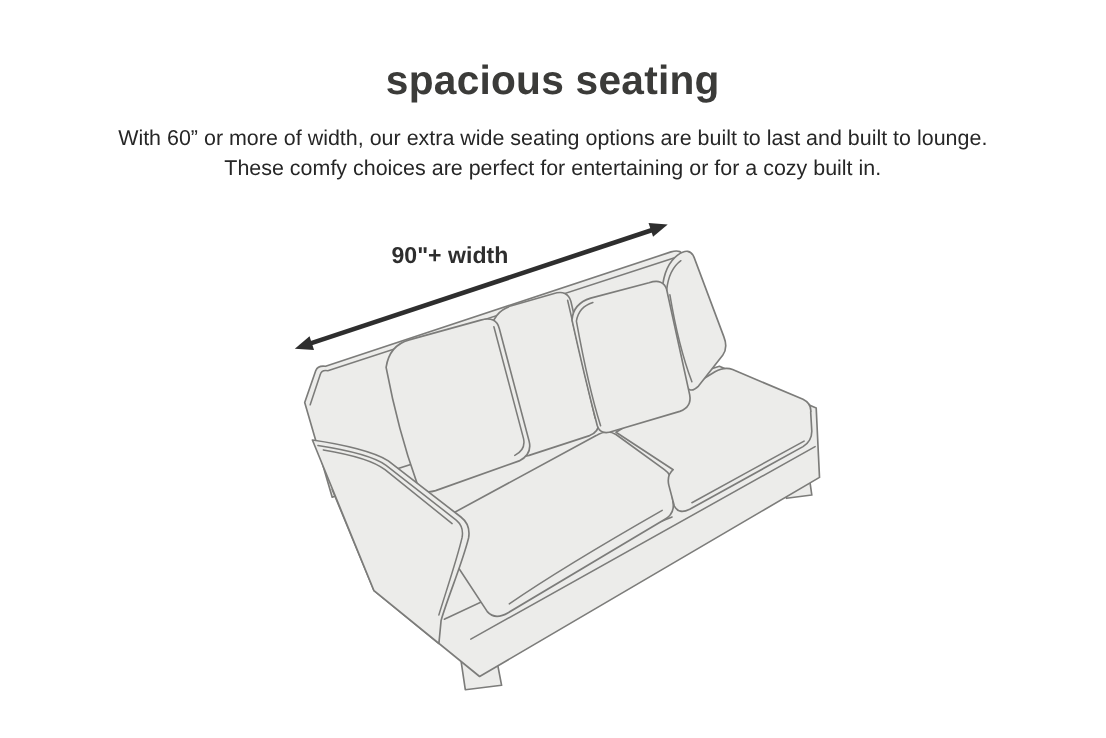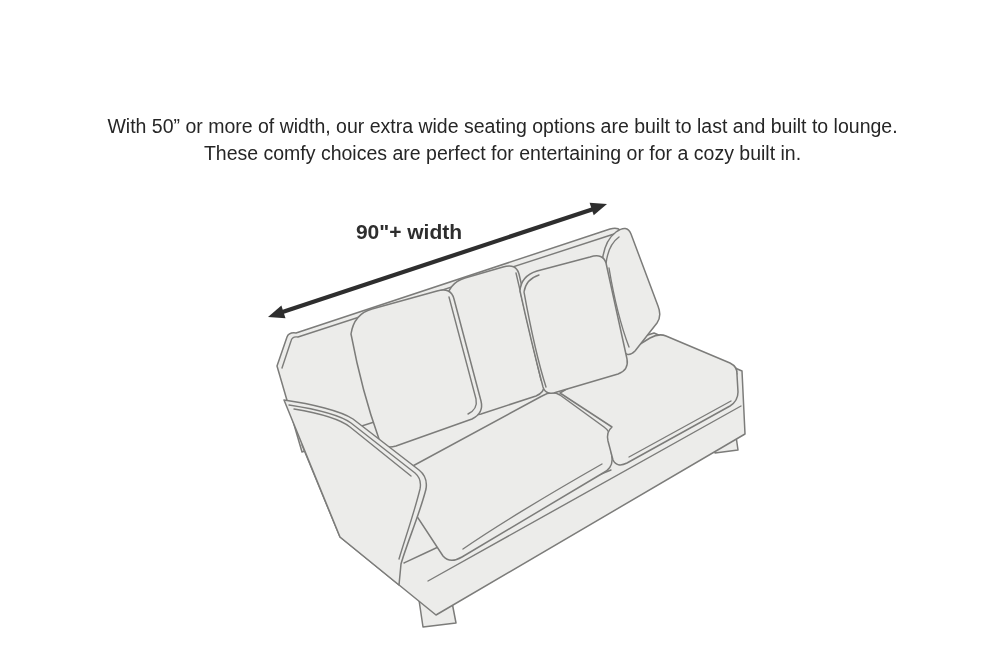--- a/index.html
+++ b/index.html
@@ -72,23 +72,24 @@
     font-size:21px;
     font-weight:700;
     fill:var(--arrow,#2e2e2e);
   }
 </style>
 </head>
 <body>
 
 <div class="stage">
 
+  <h1 class="headline">spacious seating</h1>
 
   <p class="description">
-    <span>With 50” or more of width, our extra wide seating options are built to last and built to lounge.</span>
+    <span>With 60” or more of width, our extra wide seating options are built to last and built to lounge.</span>
     <span>These comfy choices are perfect for entertaining or for a cozy built in.</span>
   </p>
 
   <svg class="diagram" viewBox="0 0 1005 671" xmlns="http://www.w3.org/2000/svg" aria-hidden="true">
 
     <g class="arrow">
       <line x1="281" y1="312.6" x2="595" y2="208.4"></line>
       <polygon points="607,204 593.7,215.3 589.6,202.8"></polygon>
       <polygon points="268,317 281.4,305.6 285.5,318.2"></polygon>
     </g>

